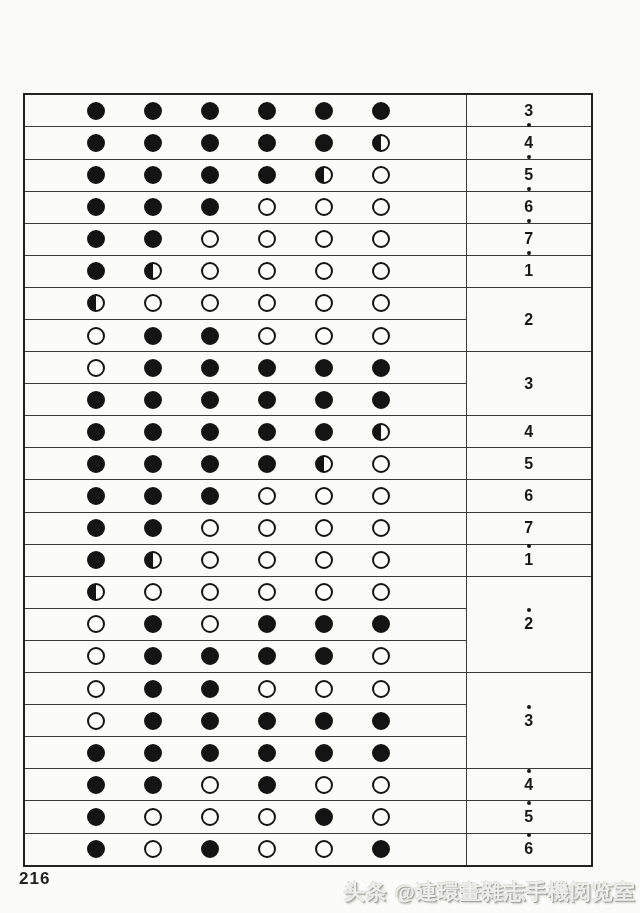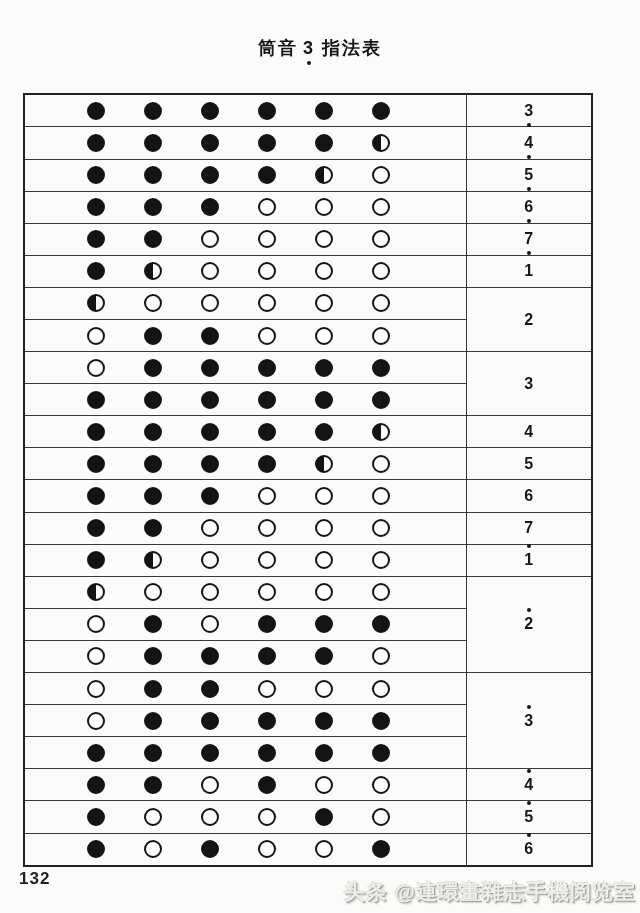--- a/index.html
+++ b/index.html
@@ -112,23 +112,20 @@
     text-shadow: 1px 1px 0 #a3a39d, 2px 2px 2px #c9c9c4, -1px -1px 0 #dededa;
     white-space: nowrap;
     margin-top: 13px;
   }
 </style>
 </head>
 <body>
 
 <div class="page">
 
-  <div class="title">
-    <span>筒音</span><span class="note low title-note">3</span><span>指法表</span>
-  </div>
 
   <table class="chart">
     <tbody id="chart-body">
         <tr>
           <td class="holes">
             <div class="holes-inner">
               <span class="hole filled"></span>
               <span class="hole filled"></span>
               <span class="hole filled"></span>
               <span class="hole filled"></span>
@@ -427,17 +424,17 @@
               <span class="hole open"></span>
               <span class="hole open"></span>
               <span class="hole filled"></span>
             </div>
           </td>
           <td class="note-cell" rowspan="1"><span class="note high">6</span></td>
         </tr>
       </tbody>
   </table>
 
-  <div class="page-number">132</div>
+  <div class="page-number">216</div>
 
   <div class="watermark">头条 @連環畫雜志手機阅览室</div>
 
 </div>
 
 </body></html>

